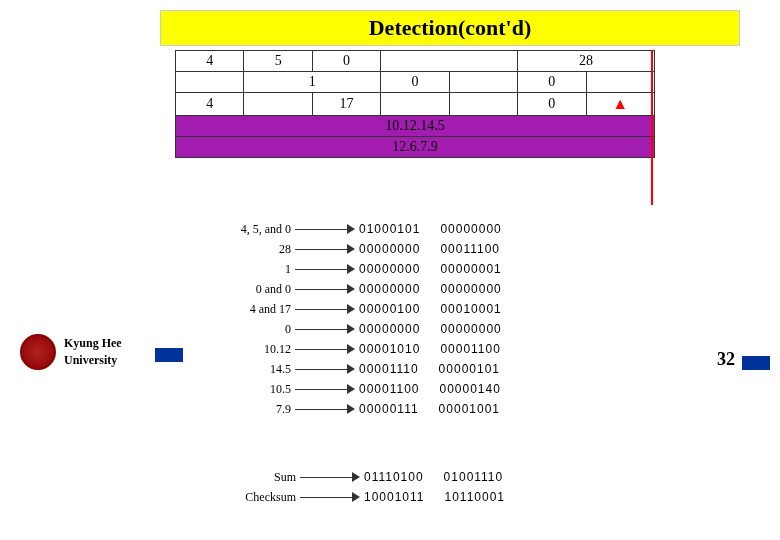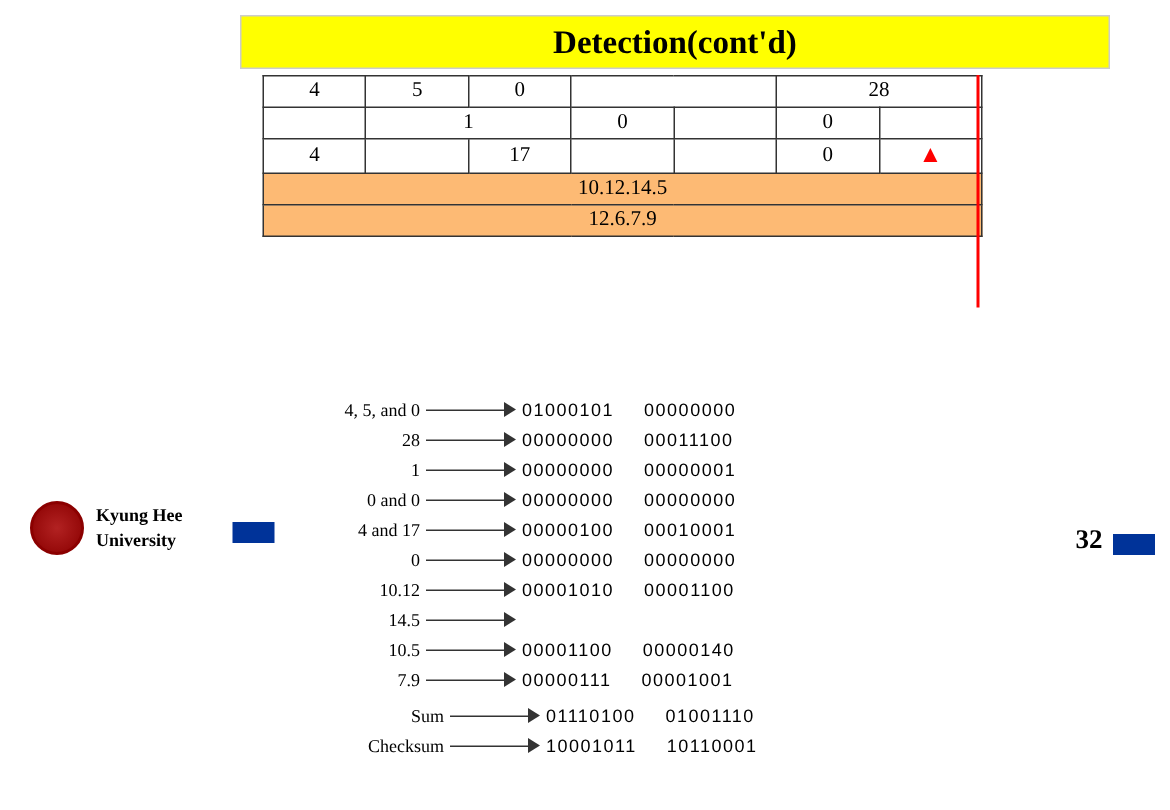--- a/index.html
+++ b/index.html
@@ -48,31 +48,30 @@
     }
 
     table.main-table td {
       border: 1px solid #333;
       padding: 2px 6px;
       text-align: center;
       min-width: 30px;
     }
 
     .row-yellow td {
-      background: #fdba74;
+      background: #a21caf;
     }
 
     
     .diagram-area {
       position: absolute;
       top: 220px;
-      left: 154px;
+      left: 165px;
       width: 590px;
       font-size: 12px;
-      margin-top: 44px;
     }
 
     .diagram-row {
       display: flex;
       align-items: center;
       margin-bottom: 2px;
       height: 18px;
     }
 
     .label-col {
@@ -334,20 +333,24 @@
         <span class="bin-val">00001100</span>
       </div>
     </div>
 
     <div class="diagram-row">
       <div class="label-col">14.5</div>
       <div class="arrow-line">
         <div class="line"></div>
           <div class="arrowhead"></div>
       </div>
+      <div class="binary-cols">
+        <span class="bin-val">00001110</span>
+        <span class="bin-val">00000101</span>
+      </div>
     </div>
 
     <div class="diagram-row">
       <div class="label-col">10.5</div>
       <div class="arrow-line">
         <div class="line"></div>
           <div class="arrowhead"></div>
       </div>
       <div class="binary-cols">
         <span class="bin-val">00001100</span>

